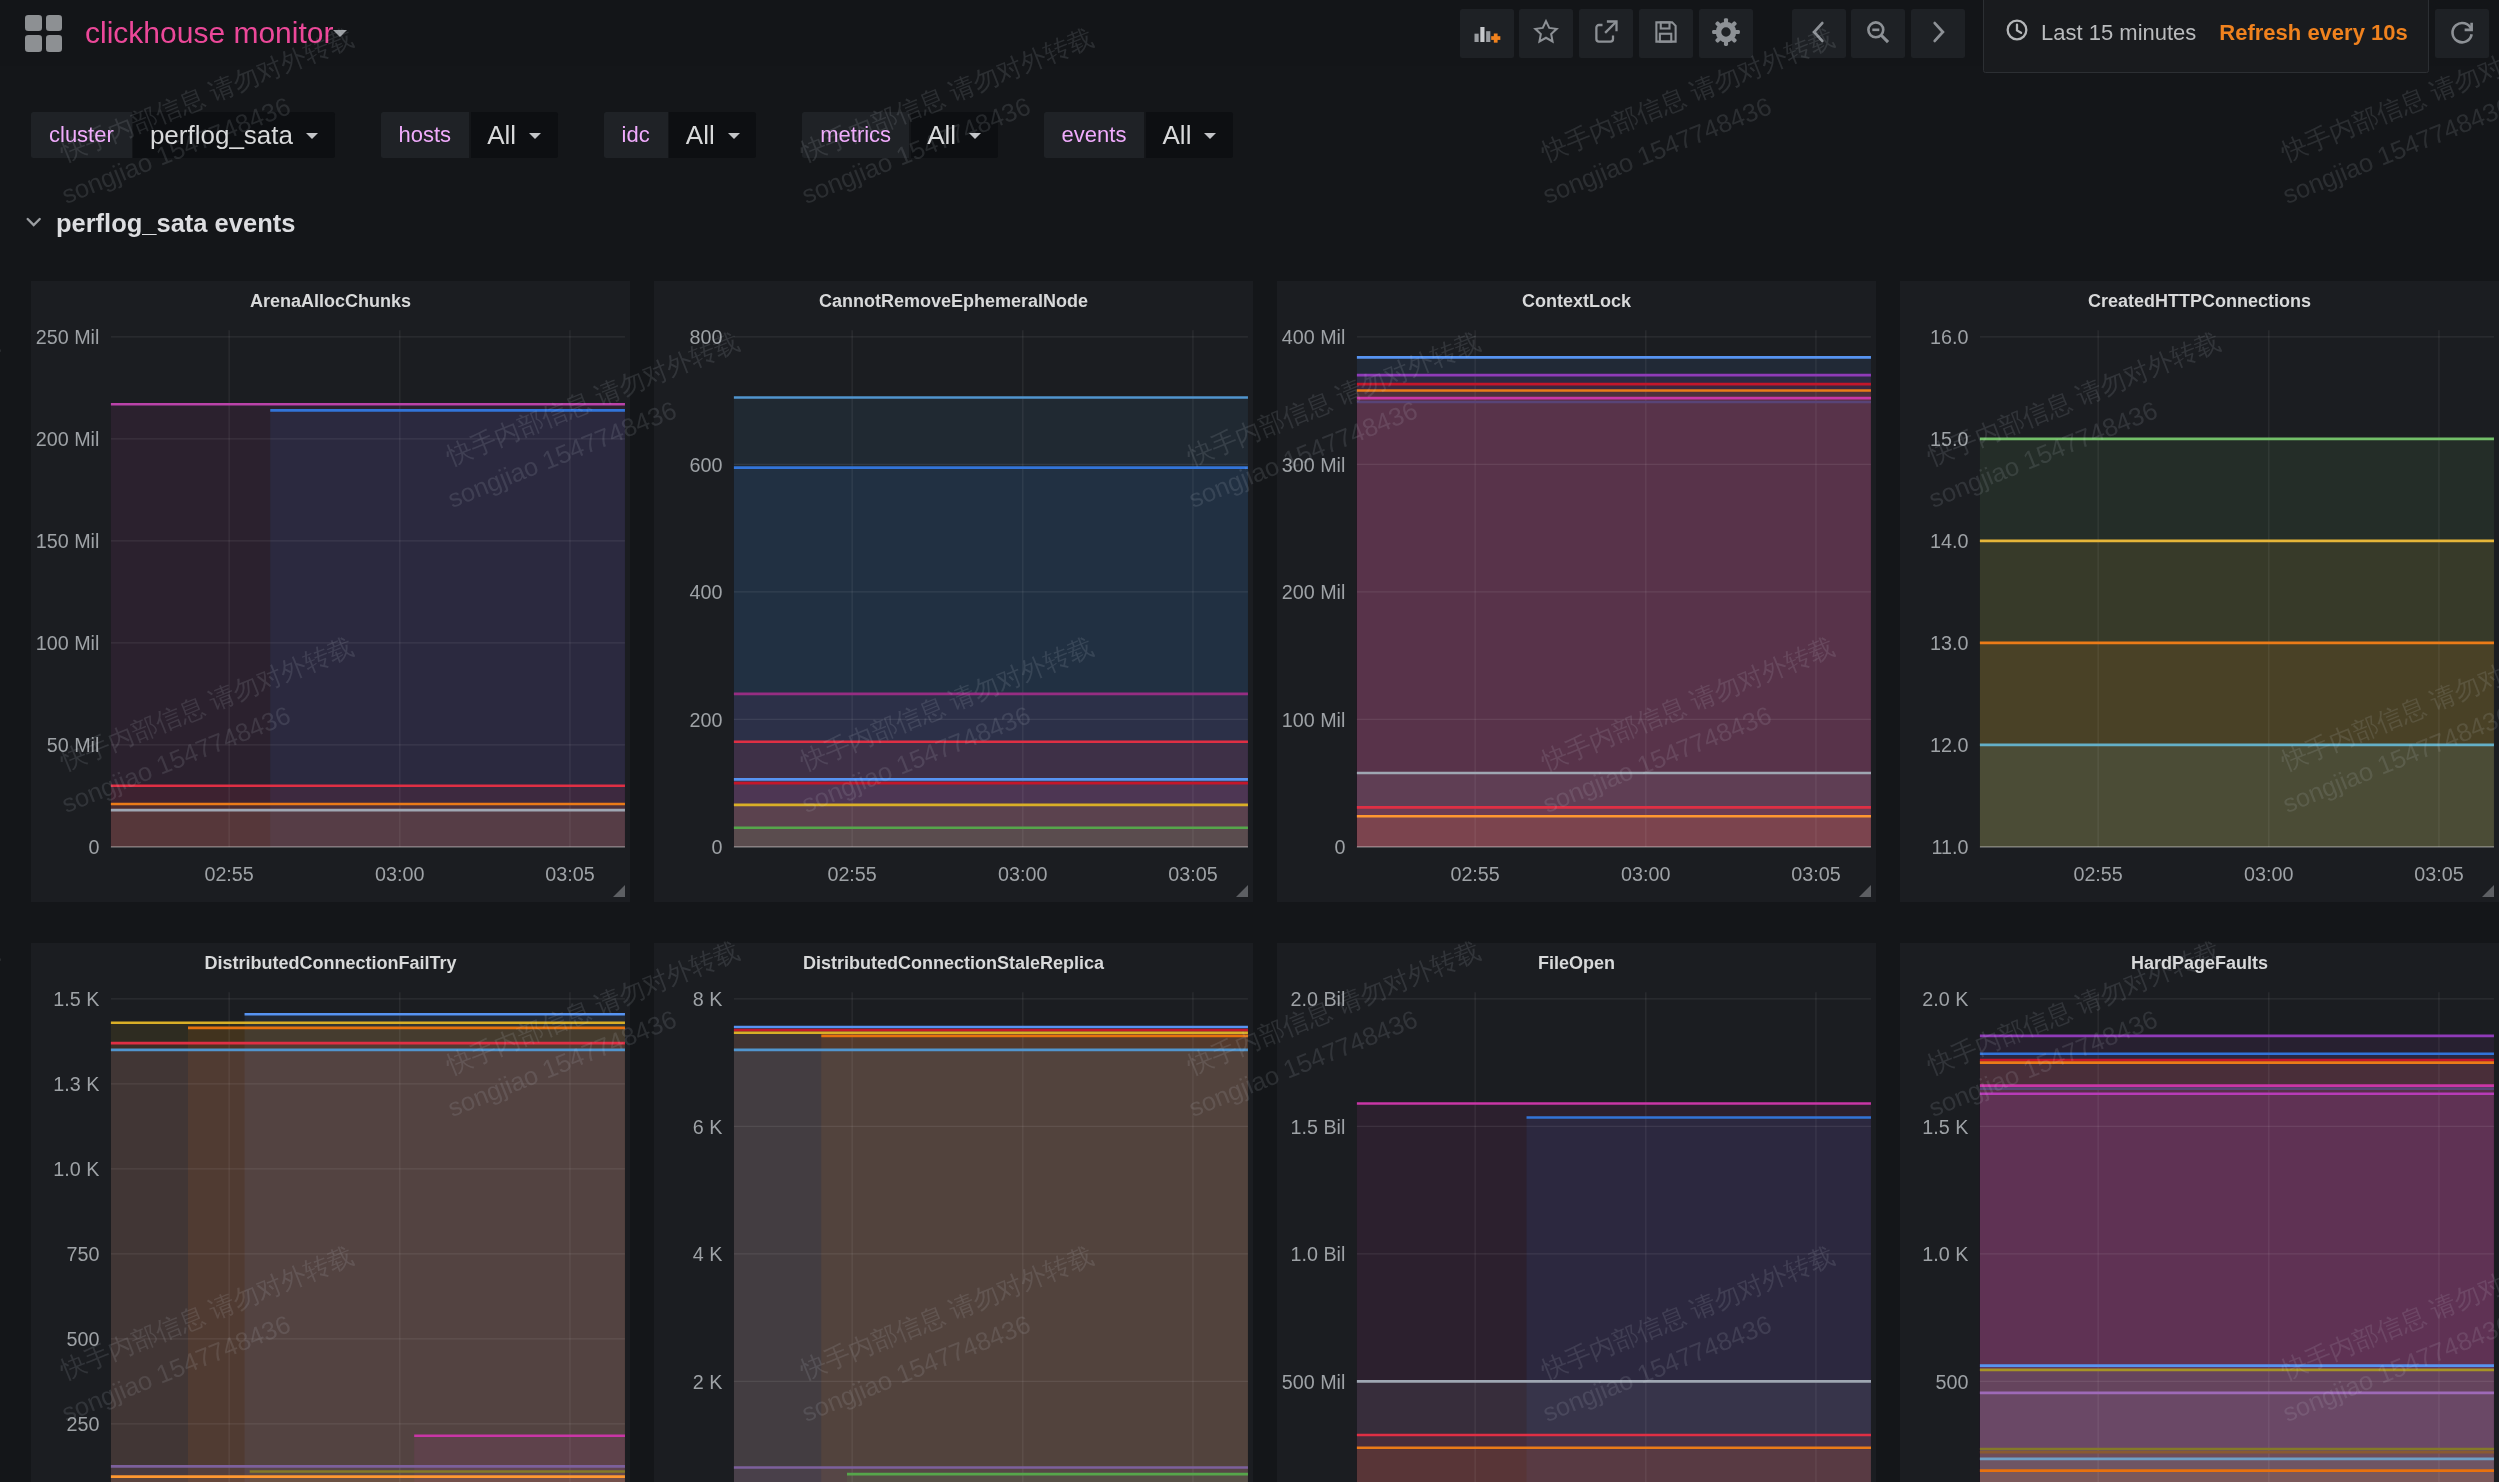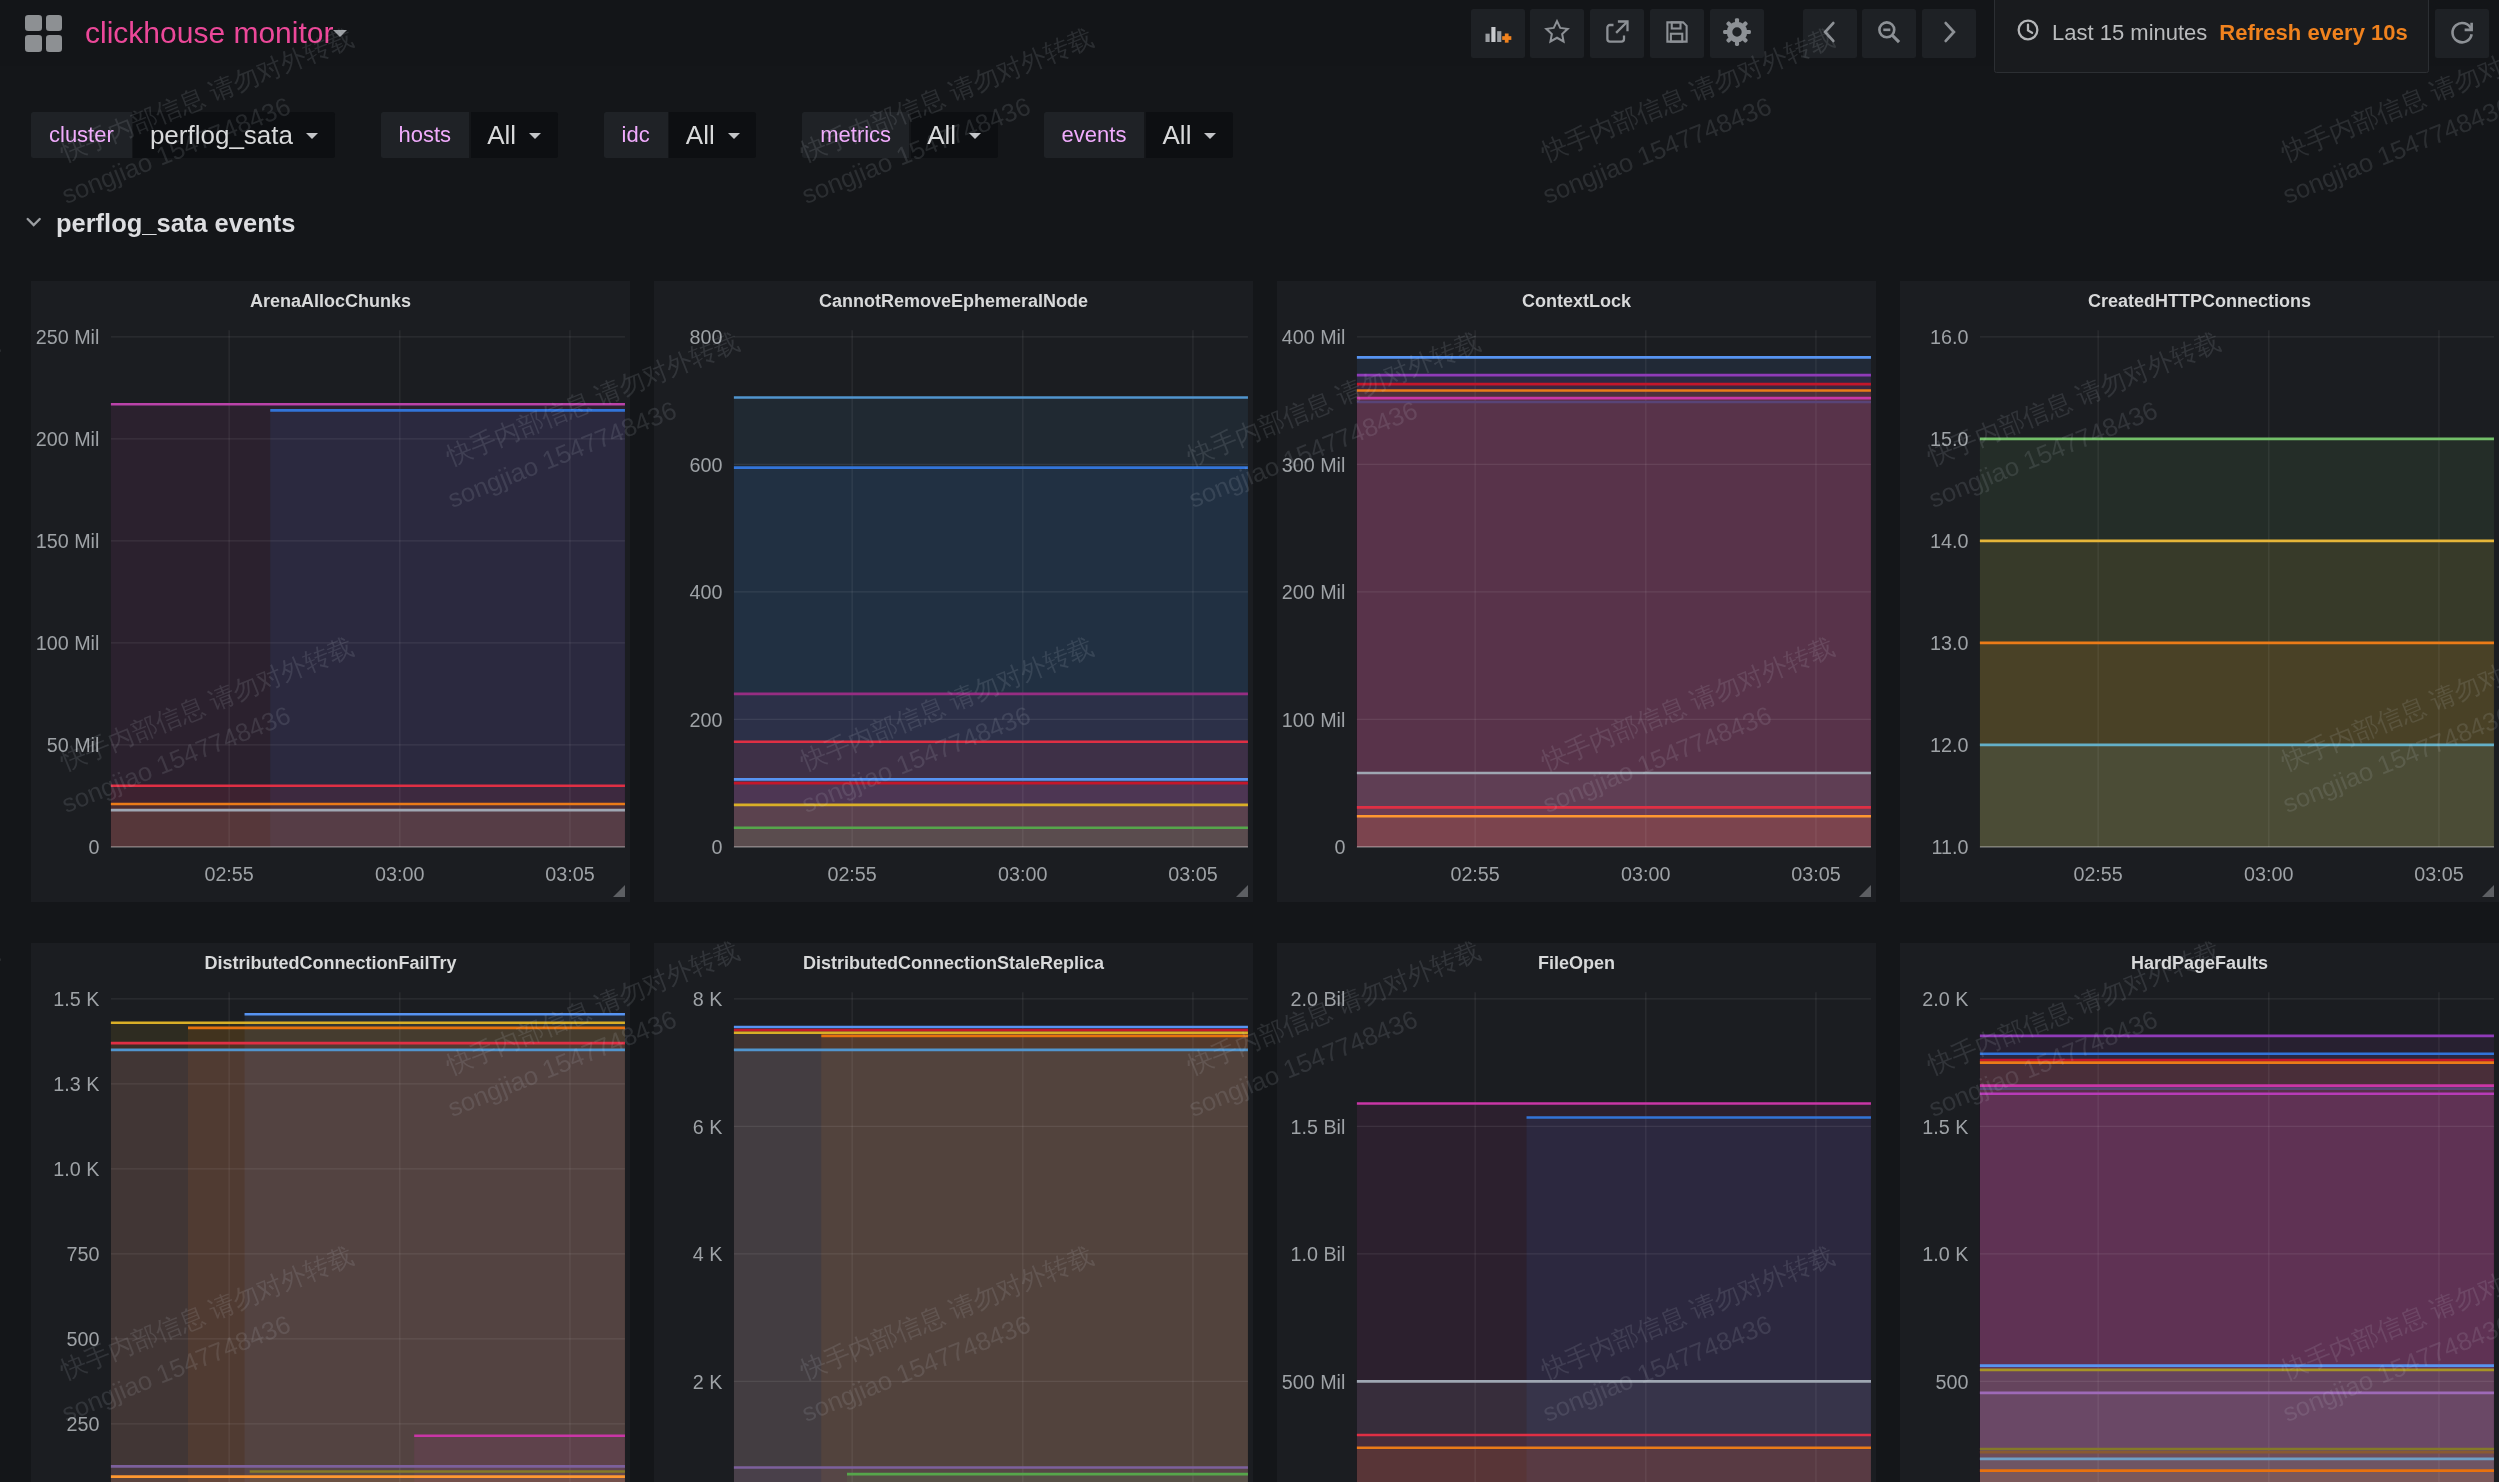--- a/index.html
+++ b/index.html
@@ -15,21 +15,21 @@
   .nav-title{font-size:30px;color:#ec4899;display:flex;align-items:center;gap:0;cursor:pointer;}
   .caret{width:0;height:0;border:7.4px solid transparent;border-top-color:#9b9ea2;margin-top:8.2px;}
   .caret-sm{width:0;height:0;border:6.6px solid transparent;border-top-color:#c3c5c8;margin-top:7.4px;}
   .nav-right{margin-left:auto;display:flex;align-items:center;}
   .nav-btn{height:49px;min-width:54px;background:#1e2125;border-radius:2.5px;margin-left:5.8px;
     display:flex;align-items:center;justify-content:center;color:#8d9196;cursor:pointer;}
   .grp-gap{width:33px;}
   .timepicker{height:49px;background:#191b1e;border:0.8px solid #2c2f33;border-radius:2.5px;
     display:flex;align-items:center;padding:14px 20px;margin-left:5.8px;font-size:22px;cursor:pointer;}
   .tp-range{color:#b9bbbd;margin-left:11.5px;}
-  .tp-refresh{font-weight:bold;margin-left:12px;}
+  .tp-refresh{font-weight:bold;margin-left:23px;}
   
   .submenu{display:flex;gap:46px;margin:46px 0 0 31px;}
   .filter{display:flex;}
   .f-label{background:#1f2226;color:#f0abfc;font-size:22px;padding:0 18px;height:46px;
     display:flex;align-items:center;border-radius:2.5px 0 0 2.5px;}
   .f-value{background:#0d0f12;color:#d8d9da;font-size:26px;padding:0 16.5px;height:46px;margin-left:1.6px;
     display:flex;align-items:center;gap:13px;border-radius:0 2.5px 2.5px 0;cursor:pointer;}
   
   .section-header{display:flex;align-items:flex-start;gap:11.5px;margin:51px 0 0 23px;
     font-size:25.5px;font-weight:bold;color:#dcdde0;cursor:pointer;}

